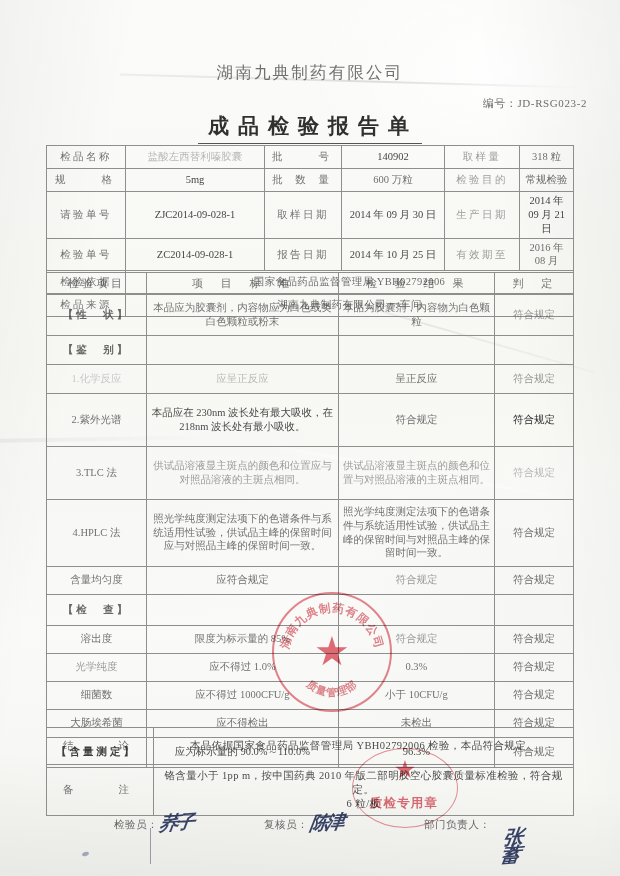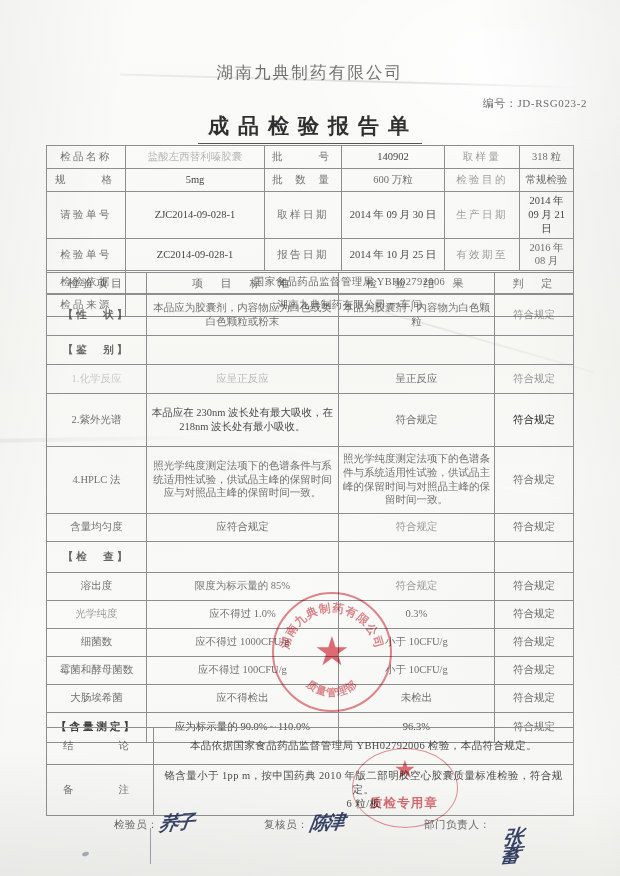--- a/index.html
+++ b/index.html
@@ -274,20 +274,26 @@
     <td class="f3">符合规定</td>
   </tr>
 
   <tr>
     <td class="f2" style="height:46px">2.紫外光谱</td>
     <td class="f1">本品应在 230nm 波长处有最大吸收，在 218nm 波长处有最小吸收。</td>
     <td class="f2">符合规定</td>
     <td class="f2 bold-ink">符合规定</td>
   </tr>
 
+  <tr>
+    <td class="f2" style="height:46px">3.TLC 法</td>
+    <td class="f3">供试品溶液显主斑点的颜色和位置应与对照品溶液的主斑点相同。</td>
+    <td class="f3">供试品溶液显主斑点的颜色和位置与对照品溶液的主斑点相同。</td>
+    <td class="f4">符合规定</td>
+  </tr>
 
   <tr>
     <td class="f2" style="height:60px">4.HPLC 法</td>
     <td class="f2">照光学纯度测定法项下的色谱条件与系统适用性试验，供试品主峰的保留时间应与对照品主峰的保留时间一致。</td>
     <td class="f2">照光学纯度测定法项下的色谱条件与系统适用性试验，供试品主峰的保留时间与对照品主峰的保留时间一致。</td>
     <td class="f2">符合规定</td>
   </tr>
 
   <tr>
     <td class="f2" style="height:21px">含量均匀度</td>
@@ -317,26 +323,20 @@
     <td class="f2">符合规定</td>
   </tr>
 
   <tr>
     <td class="f2" style="height:21px">细菌数</td>
     <td class="f2">应不得过 1000CFU/g</td>
     <td class="f2">小于 10CFU/g</td>
     <td class="f2">符合规定</td>
   </tr>
 
-  <tr>
-    <td class="f2" style="height:21px">霉菌和酵母菌数</td>
-    <td class="f2">应不得过 100CFU/g</td>
-    <td class="f2">小于 10CFU/g</td>
-    <td class="f2">符合规定</td>
-  </tr>
 
   <tr>
     <td class="f2" style="height:21px">大肠埃希菌</td>
     <td class="f2">应不得检出</td>
     <td class="f2">未检出</td>
     <td class="f2">符合规定</td>
   </tr>
 
   <tr>
     <td class="section-title f1" style="height:23px">【含量测定】</td>

